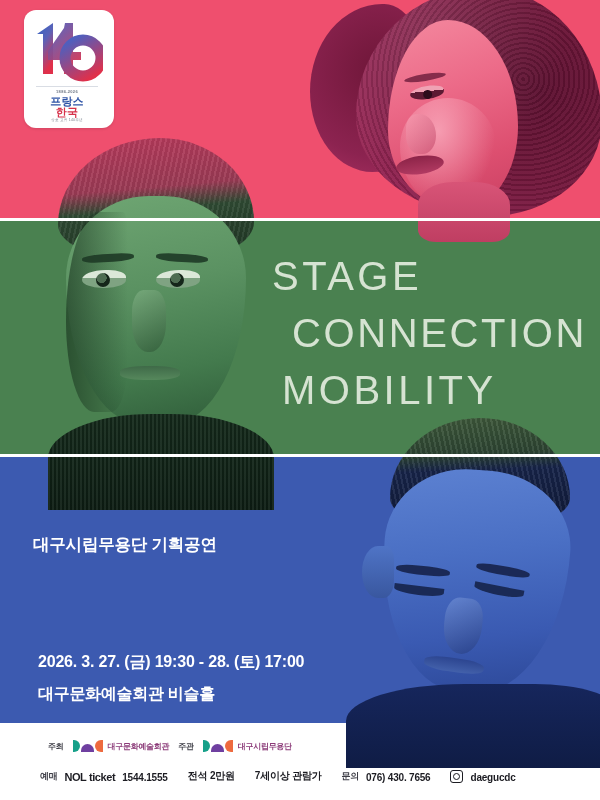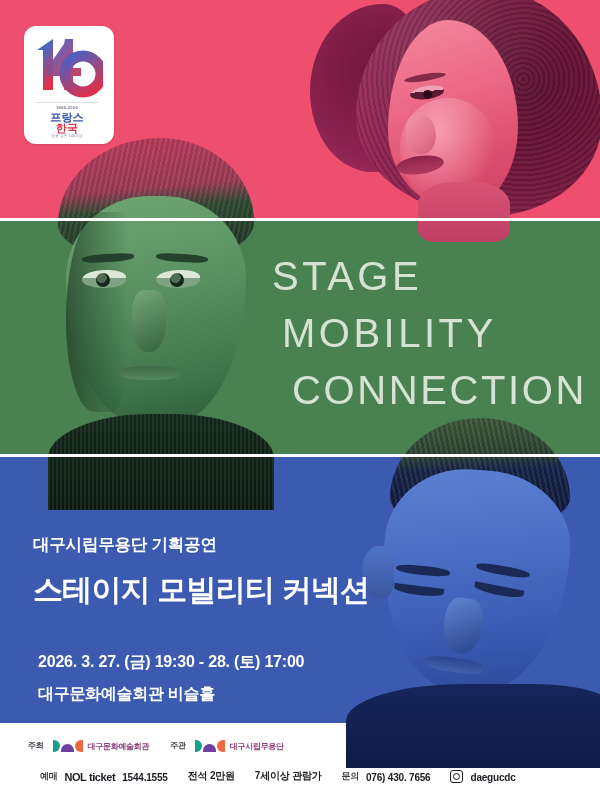--- a/index.html
+++ b/index.html
@@ -254,21 +254,21 @@
   #portrait-man-blue .shoulder {
     position:absolute; left: -6px; top: 266px;
     width: 270px; height: 84px;
     border-radius: 44% 30% 0 0;
     background: linear-gradient(#16265c, #0f1c45);
   }
 
   
   #anniversary-logo {
     position: absolute;
-    left: 24px; top: 26px;
+    left: 24px; top: 10px;
     width: 90px; height: 118px;
     background: #ffffff;
     border-radius: 12px;
     z-index: 8;
     box-shadow: 0 1px 3px rgba(0,0,0,.12);
   }
   #anniversary-logo .mark {
     position:absolute; left: 7px; top: 8px;
     width: 72px; height: 64px;
   }
@@ -325,29 +325,29 @@
   #main-title {
     font-size: 30px; font-weight: 800; letter-spacing: -.8px;
     margin: 0; white-space: nowrap;
   }
   #schedule-block { position:absolute; left: 38px; top: 652px; z-index: 5; color:#ffffff; }
   #date-line  { font-size: 16px; font-weight: 700; letter-spacing:-.2px; margin:0 0 11px 0; }
   #venue-line { font-size: 16px; font-weight: 600; letter-spacing:-.3px; margin:0; }
 
   
   #credits-row {
-    position:absolute; left: 28px; top: 740px;
-    display: flex; align-items: flex-start; gap: 9px;
+    position:absolute; left: 48px; top: 740px;
+    display: flex; align-items: center; gap: 9px;
     z-index: 9;
   }
   #credits-row .credit-label {
     font-size: 8px; color: #3d3d46; font-weight: 600; letter-spacing: -.2px;
   }
   #credits-row .credit-group { display:flex; align-items:center; gap: 5px; }
-  #credits-row .credit-group + .credit-label { margin-left: 12px; }
+  #credits-row .credit-group + .credit-label { }
   #credits-row .credit-name {
     font-size: 8px; color: #8b3a78; font-weight: 800; letter-spacing: -.3px;
   }
   .org-mark { display:flex; align-items:flex-end; gap:1px; height: 12px; }
   .org-mark .m-green {
     width: 7px; height: 12px; background:#16a089;
     border-radius: 0 7px 7px 0;
   }
   .org-mark .m-purple {
     width: 13px; height: 8px; background:#6f3fa0;
@@ -453,27 +453,26 @@
     <div class="logo-years">1886-2026</div>
     <div class="logo-ko">
       <span class="fr">프랑스</span>
       <span class="kr">한국</span>
     </div>
     <div class="logo-sub">상호 교류 140주년</div>
   </div>
 
   <div id="english-title">
     <span class="line l1">STAGE</span>
+    <span class="line l3">CONNECTION</span>
     <span class="line l2">MOBILITY</span>
-    <span class="line l3">CONNECTION</span>
   </div>
 
   <div id="blue-copy">
     <p id="kicker">대구시립무용단 기획공연</p>
-    <p id="main-title">스테이지 모빌리티 커넥션</p>
   </div>
 
   <div id="schedule-block">
     <p id="date-line">2026. 3. 27. (금) 19:30 - 28. (토) 17:00</p>
     <p id="venue-line">대구문화예술회관 비슬홀</p>
   </div>
 
   <div id="footer-area"></div>
 
   <div id="credits-row">

